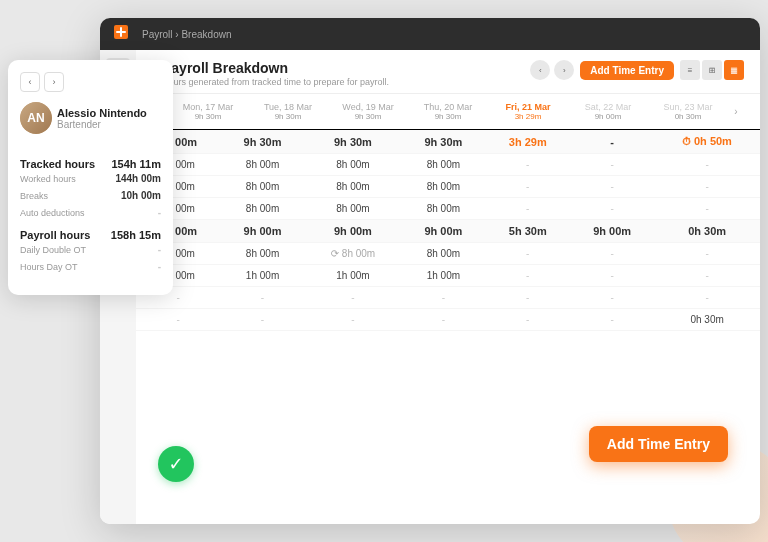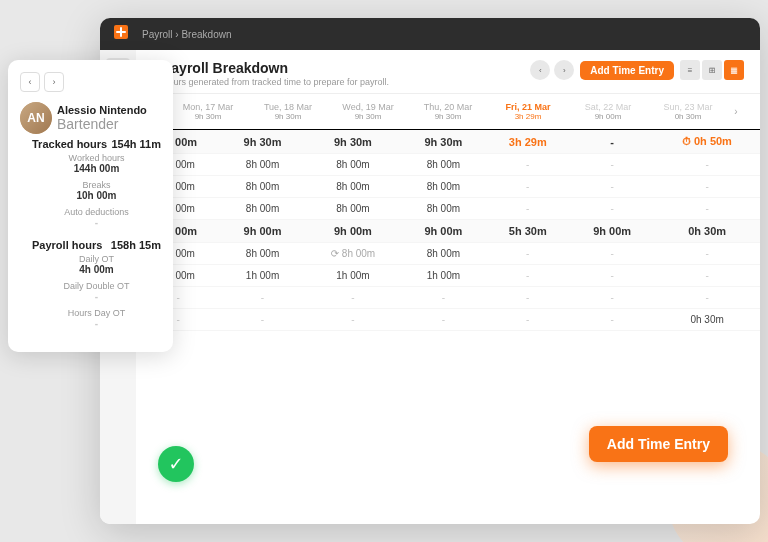--- a/index.html
+++ b/index.html
@@ -259,21 +259,21 @@
       align-items: center;
       justify-content: center;
       font-size: 9px;
       color: #666;
       cursor: pointer;
     }
     .employee-info {
       display: flex;
       align-items: center;
       gap: 5px;
-      margin-bottom: 4px;
+      margin-bottom: 24px;
     }
     .avatar {
       width: 32px;
       height: 32px;
       border-radius: 50%;
       background: #c8a882;
       display: flex;
       align-items: center;
       justify-content: center;
       font-size: 14px;
@@ -290,34 +290,32 @@
       color: #fff;
       font-size: 12px;
       font-weight: 600;
     }
     .employee-name {
       font-size: 11px;
       font-weight: 700;
       color: #222;
     }
     .employee-role {
-      font-size: 14px;
+      font-size: 10px;
       color: #999;
     }
 
     .stats-section {
       margin-bottom: 8px;
-      margin-left: 12px;
     }
     .stat-row {
       display: flex;
       justify-content: space-between;
       align-items: center;
       padding: 3px 0;
-      flex-direction: column;
     }
     .stat-label {
       font-size: 9px;
       color: #999;
     }
     .stat-value {
       font-size: 10px;
       font-weight: 600;
       color: #333;
     }
@@ -592,24 +590,20 @@
       <span class="stat-value dash">-</span>
     </div>
   </div>
 
   <div class="stats-section">
     <div class="section-title-large">
       <span>Payroll hours</span>
       <span>158h 15m</span>
     </div>
     <div class="stat-row">
-      <span class="stat-label">Daily OT</span>
-      <span class="stat-value">4h 00m</span>
-    </div>
-    <div class="stat-row">
       <span class="stat-label">Daily Double OT</span>
       <span class="stat-value dash">-</span>
     </div>
     <div class="stat-row">
       <span class="stat-label">Hours Day OT</span>
       <span class="stat-value dash">-</span>
     </div>
   </div>
 </div>
 

